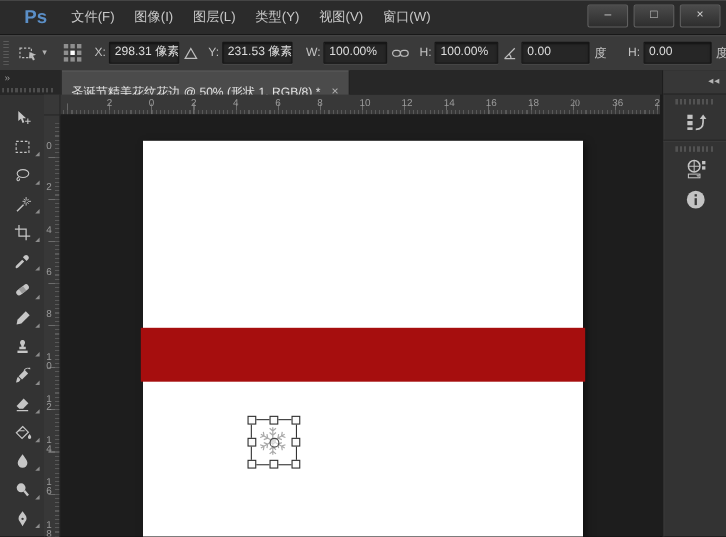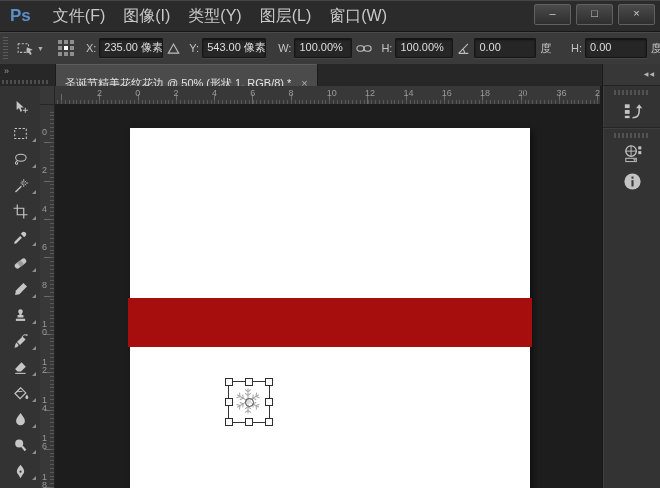--- a/index.html
+++ b/index.html
@@ -3,23 +3,23 @@
 <meta charset="utf-8">
 <style>
   html,body{margin:0;padding:0;background:#000;}
   #app{position:relative;width:660px;height:488px;background:#1d1d1d;overflow:hidden;
        font-family:"Liberation Sans","DejaVu Sans",sans-serif;color:#c9c9c9;
        -webkit-font-smoothing:antialiased;}
   
   .menubar{position:absolute;left:0;top:0;width:660px;height:31px;background:#2b2b2b;
            border-bottom:1px solid #171717;box-shadow:inset 0 1px 0 #454545;
            display:flex;align-items:center;}
-  .logo{color:#5b8fc7;font-weight:bold;font-size:17px;padding:0 13px 0 10px;}
+  .logo{color:#5b8fc7;font-weight:bold;font-size:17px;padding:0 13px 0 22px;}
   #menu-items{display:flex;align-items:center;height:100%;}
-  .menu-item{padding:0 9px;font-size:16px;color:#c9c9c9;line-height:31px;cursor:default;}
+  .menu-item{padding:0 9px;font-size:12px;color:#c9c9c9;line-height:31px;cursor:default;}
   .win-controls{position:absolute;right:5px;top:4px;display:flex;gap:5px;}
   .win-btn{width:35px;height:19px;background:linear-gradient(#4b4b4b,#2e2e2e);
            border:1px solid #606060;border-radius:2px;color:#cfcfcf;font-size:11px;
            line-height:17px;text-align:center;}
   
   .optionsbar{position:absolute;left:0;top:32px;width:660px;height:32px;background:#3a3a3a;
               border-bottom:1px solid #1e1e1e;box-shadow:inset 0 1px 0 #4a4a4a;
               display:flex;align-items:center;font-size:11px;color:#c3c3c3;overflow:hidden;}
   .grip-v{width:5px;height:22px;margin:0 8px 0 3px;
           background:repeating-linear-gradient(0deg,#5a5a5a 0 1px,transparent 1px 3px);}
@@ -101,22 +101,23 @@
 </head>
 <body>
 
 <div id="app">
 
   <div class="menubar">
     <span class="logo">Ps</span>
     <div id="menu-items">
         <span class="menu-item">文件(F)</span>
         <span class="menu-item">图像(I)</span>
+        <span class="menu-item">图层(L)</span>
         <span class="menu-item">类型(Y)</span>
-        <span class="menu-item">图层(L)</span>
+        <span class="menu-item">视图(V)</span>
         <span class="menu-item">窗口(W)</span>
       </div>
     <div class="win-controls" id="win-controls">
         <span class="win-btn">–</span>
         <span class="win-btn">□</span>
         <span class="win-btn">×</span>
       </div>
   </div>
 
   <div class="optionsbar">
@@ -133,28 +134,28 @@
         <span></span>
         <span></span>
         <span></span>
         <span class="on"></span>
         <span></span>
         <span></span>
         <span></span>
         <span></span>
     </span>
     <span class="opt-label">X:</span>
-    <span class="field w54"><span>235.00 像素</span></span>
+    <span class="field w54"><span>298.31 像素</span></span>
     <span class="oicon ml5">
         <svg viewBox="0 0 14 14" width="13" height="13">
           <path d="M7 2.2L12.6 12H1.4z" fill="none" stroke="#bdbdbd" stroke-width="1.2"></path>
         </svg>
       </span>
     <span class="opt-label ml5">Y:</span>
-    <span class="field w54"><span>543.00 像素</span></span>
+    <span class="field w54"><span>231.53 像素</span></span>
     <span class="opt-label ml12">W:</span>
     <span class="field w48"><span>100.00%</span></span>
     <span class="oicon ml5">
         <svg viewBox="0 0 18 12" width="16" height="11">
           <rect x="1" y="3" width="8" height="6" rx="3" fill="none" stroke="#bdbdbd" stroke-width="1.2"></rect>
           <rect x="9" y="3" width="8" height="6" rx="3" fill="none" stroke="#bdbdbd" stroke-width="1.2"></rect>
         </svg>
       </span>
     <span class="opt-label ml5">H:</span>
     <span class="field w48"><span>100.00%</span></span>

